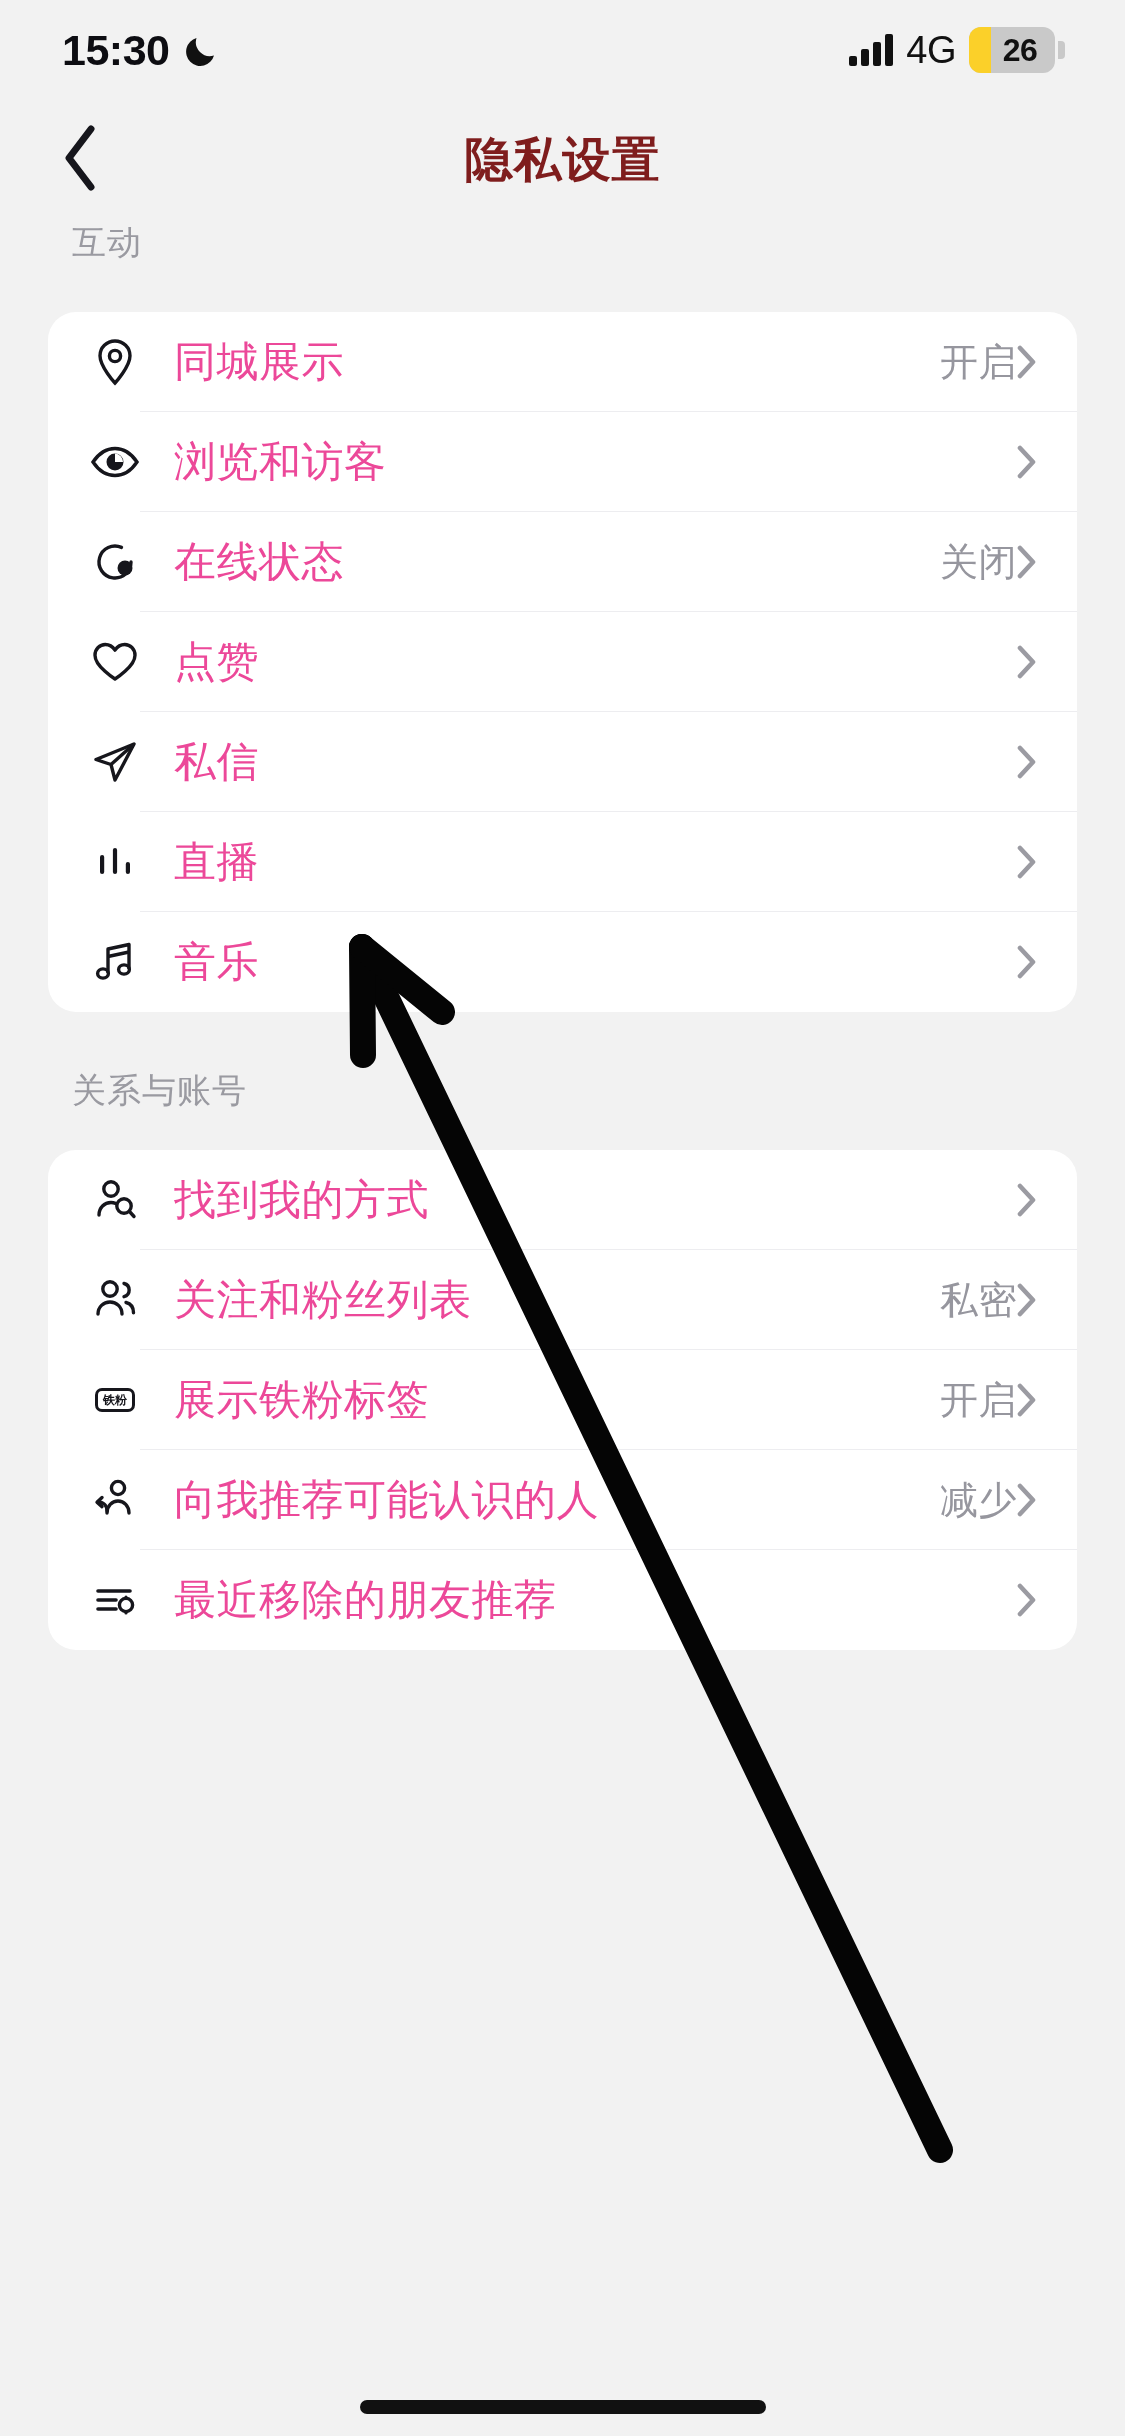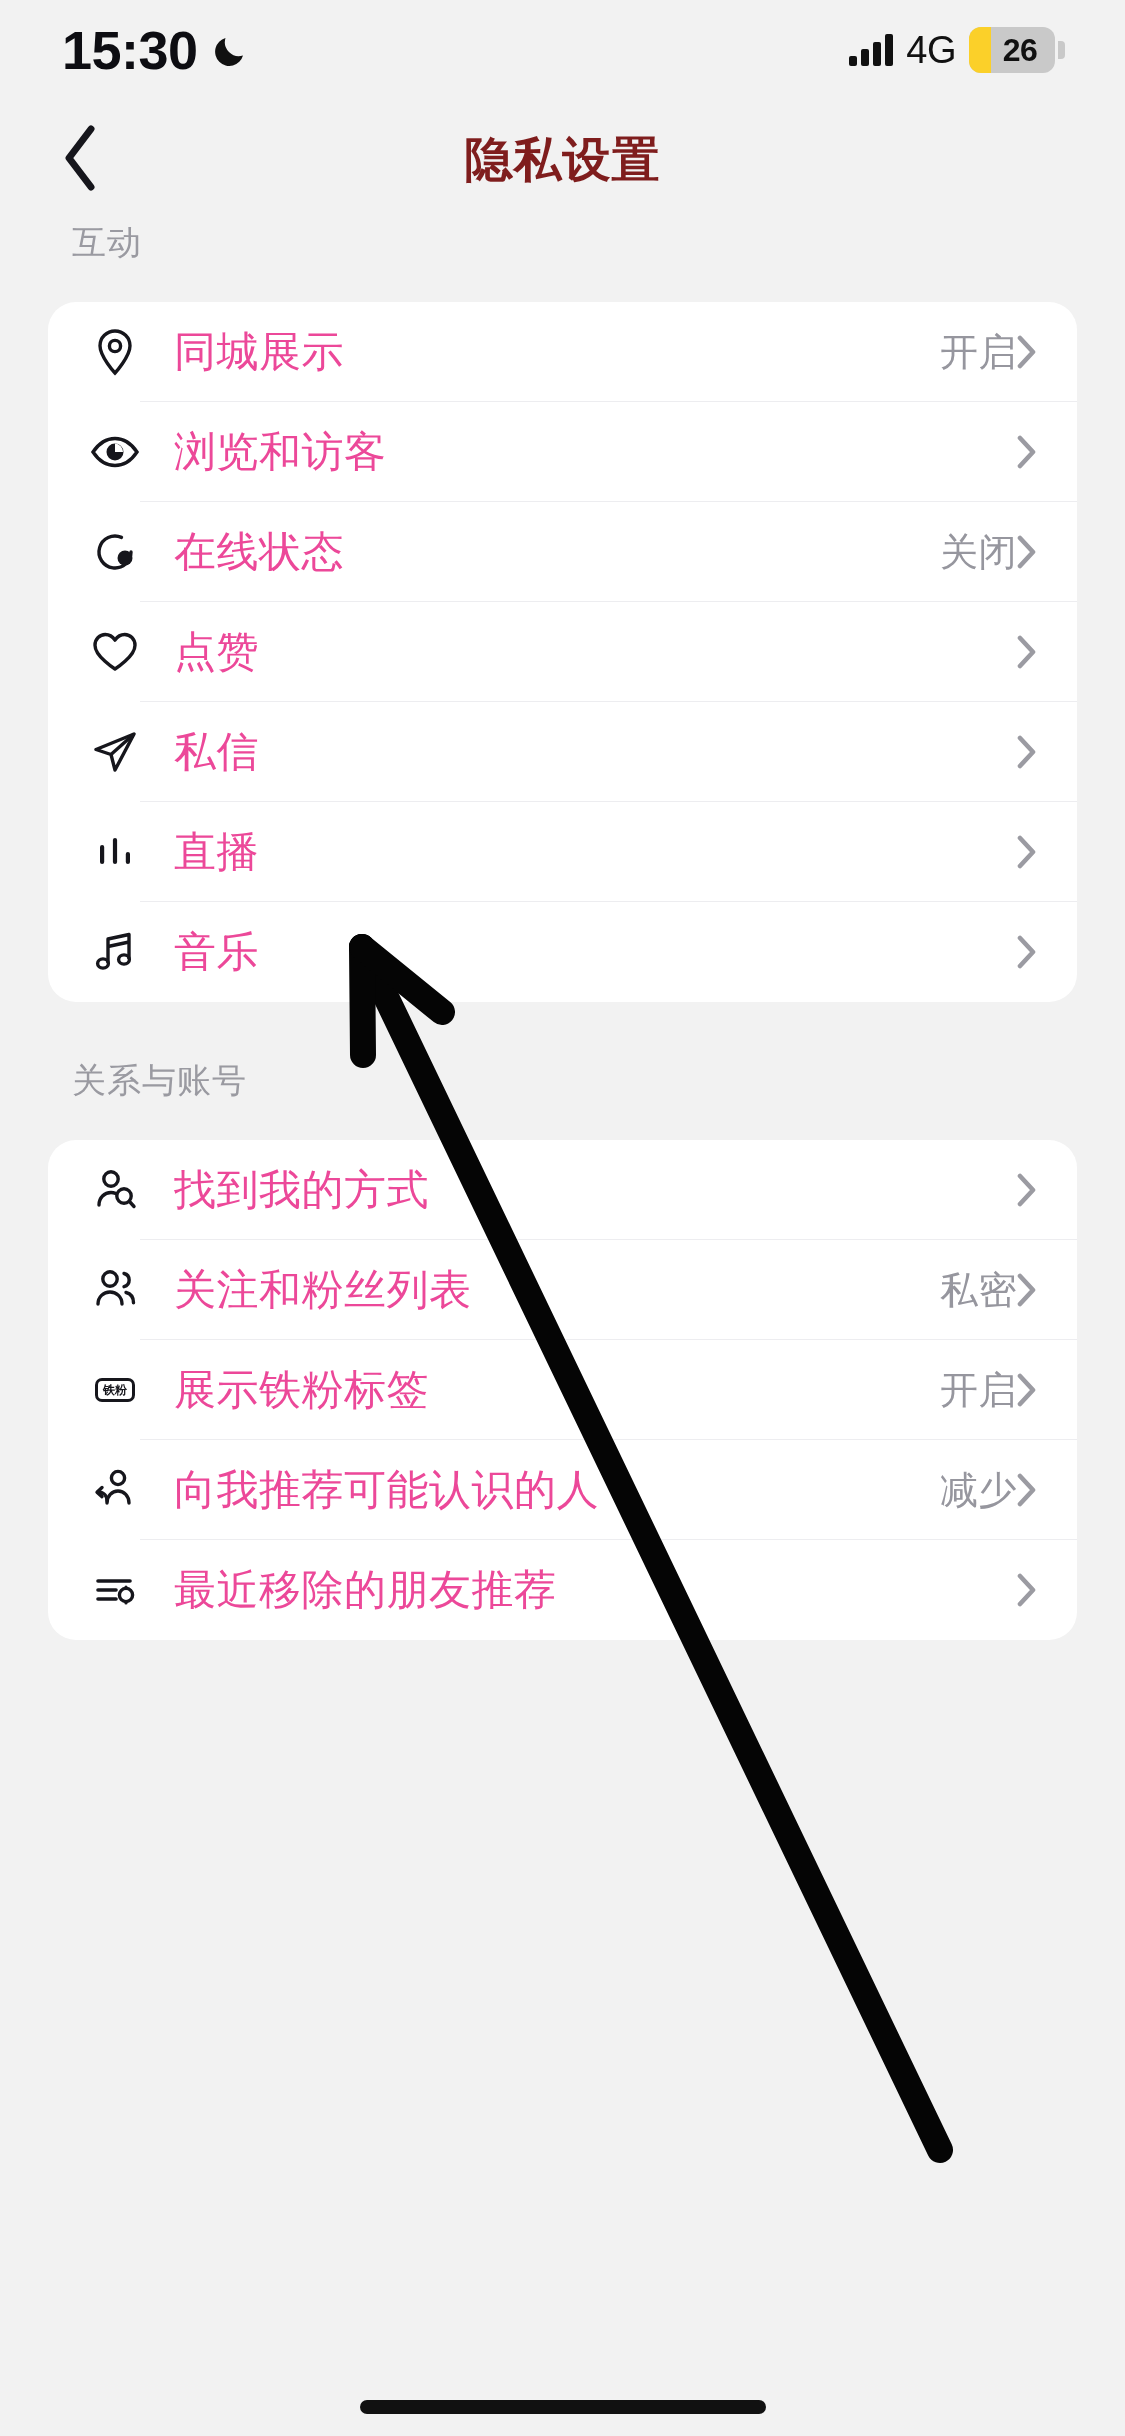--- a/index.html
+++ b/index.html
@@ -17,21 +17,21 @@
 
   
   .status-bar {
     position: absolute; top: 0; left: 0;
     width: 1125px; height: 100px;
     display: flex; align-items: center; justify-content: space-between;
     padding: 0 60px 0 62px;
   }
   .status-left { display: flex; align-items: center; gap: 14px; }
   .status-time {
-    font-size: 54px; font-weight: 700; color: #0d0d12;
+    font-size: 43px; font-weight: 700; color: #0d0d12;
     letter-spacing: -0.5px;
   }
   .moon-icon { width: 38px; height: 38px; position: relative; display:block; }
   .moon-icon svg { display: block; }
   .status-right { display: flex; align-items: center; gap: 13px; }
   .signal-bars { display: flex; align-items: flex-end; gap: 4px; height: 32px; }
   .signal-bars i { display:block; width: 8px; background: #111; border-radius: 2px; }
   .signal-bars i:nth-child(1){ height: 10px; }
   .signal-bars i:nth-child(2){ height: 17px; }
   .signal-bars i:nth-child(3){ height: 24px; }
@@ -74,21 +74,21 @@
     letter-spacing: 1px;
   }
 
   
   .content { position: absolute; top: 220px; left: 0; width: 1125px; }
 
   .section-title {
     font-size: 34px; color: #9a9aa1; font-weight: 400;
     padding: 0 0 0 72px; letter-spacing: 1px;
   }
-  .section-1 .section-title { margin-bottom: 36px; }
+  .section-1 .section-title { margin-bottom: 46px; }
 
   .card {
     margin: 0 48px;
     background: #ffffff;
     border-radius: 28px;
     overflow: hidden;
   }
   .row {
     position: relative;
     display: flex; align-items: center;

